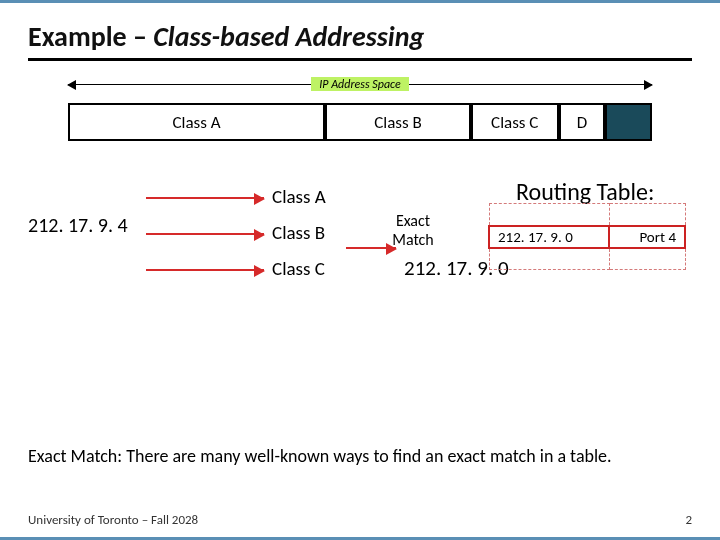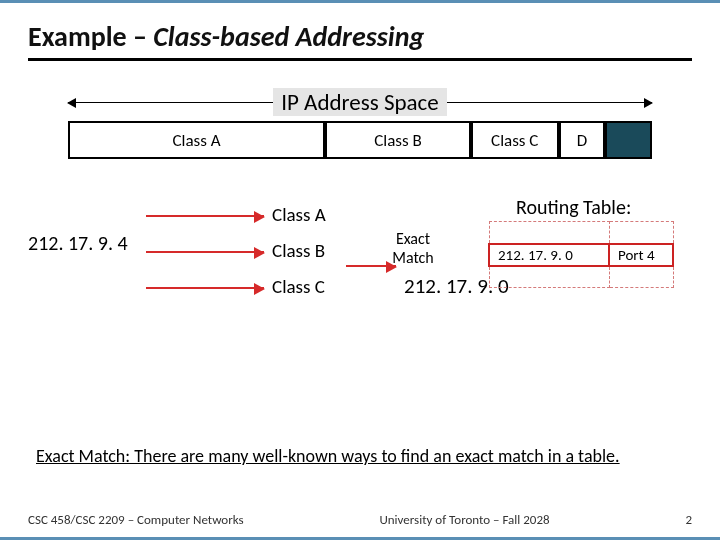--- a/index.html
+++ b/index.html
@@ -10,28 +10,28 @@
     position: relative;
     border-top: 3px solid #5a8fb5;
     border-bottom: 3px solid #5a8fb5;
   }
   .slide { position: relative; width: 100%; height: 100%; padding: 16px 28px 10px 28px; }
   .title {
     font-size: 28px; font-weight: 700;
     color: #111;
     border-bottom: 3px solid #000;
     padding-bottom: 4px;
-    margin-bottom: 28px;
+    margin-bottom: 10px;
   }
   .title .em { font-style: italic; }
   .ip-line {
     position: relative; height: 26px; margin: 0 40px 6px 40px;
     display:flex; align-items:center; justify-content:center;
   }
-  .ip-label { font-size: 23px; background:#e5e5e5; padding:0 8px; z-index:2; }
+  .ip-label { font-size: 12px; background:#bef264; padding:0 8px; z-index:2;font-style:italic; }
   .ip-arrow-left, .ip-arrow-right {
     position:absolute; top:50%; height:0; border-top:1.5px solid #000;
   }
   .ip-arrow-left { left:0; right:52%; }
   .ip-arrow-right { left:52%; right:0; }
   .ip-arrow-left::before, .ip-arrow-right::after {
     content:""; position:absolute; top:-5px; width:0; height:0;
     border-top:5px solid transparent; border-bottom:5px solid transparent;
   }
   .ip-arrow-left::before { left:-1px; border-right:9px solid #000; }
@@ -77,37 +77,36 @@
     border-top:6px solid transparent; border-bottom:6px solid transparent;
     border-left:11px solid #d62a2a;
   }
   .em-text {
     position:absolute; left:340px; top:34px; width:90px; text-align:center; font-size:16px;
   }
   .em-rhs {
     position:absolute; left:376px; top:78px; font-size:21px;
   }
   .rt-label {
-    position:absolute; left:488px; top:0; font-size:20px;text-align:right;
+    position:absolute; left:488px; top:0; font-size:24px;text-align:right;
   }
   .rt {
     position:absolute; left:460px; top:26px;
     border-collapse:collapse;
   }
   .rt td {
     border:1.5px dashed #d47a7a; font-size:15px;
     padding:0 8px; height:22px; white-space:nowrap;
   }
   .rt .solid td { border:2px solid #c22; }
-  .rt .w1 { width:120px; } .rt .w2 { width:64px; }
+  .rt .w1 { width:120px; } .rt .w2 { width:76px;text-align:right; }
 
   .caption {
-    position:absolute; left:36px; bottom:70px; right:28px;
+    position:absolute; left:28px; bottom:70px; right:28px;
     font-size:18px;
-    text-decoration:underline;
   }
   .footer {
     position:absolute; left:28px; right:28px; bottom:10px;
     display:flex; justify-content:space-between; font-size:13px; color:#333;
   }
 </style>
 </head>
 <body>
 
 <div class="slide">
@@ -158,17 +157,16 @@
             <td class="w1"></td>
             <td class="w2"></td>
           </tr>
     </tbody>
       </table>
   </div>
 
   <div class="caption">Exact Match: There are many well-known ways to find an exact match in a table.</div>
 
   <div class="footer">
-    <span>CSC 458/CSC 2209 – Computer Networks</span>
     <span>University of Toronto – Fall 2028</span>
     <span>2</span>
   </div>
 </div>
 
 </body></html>

